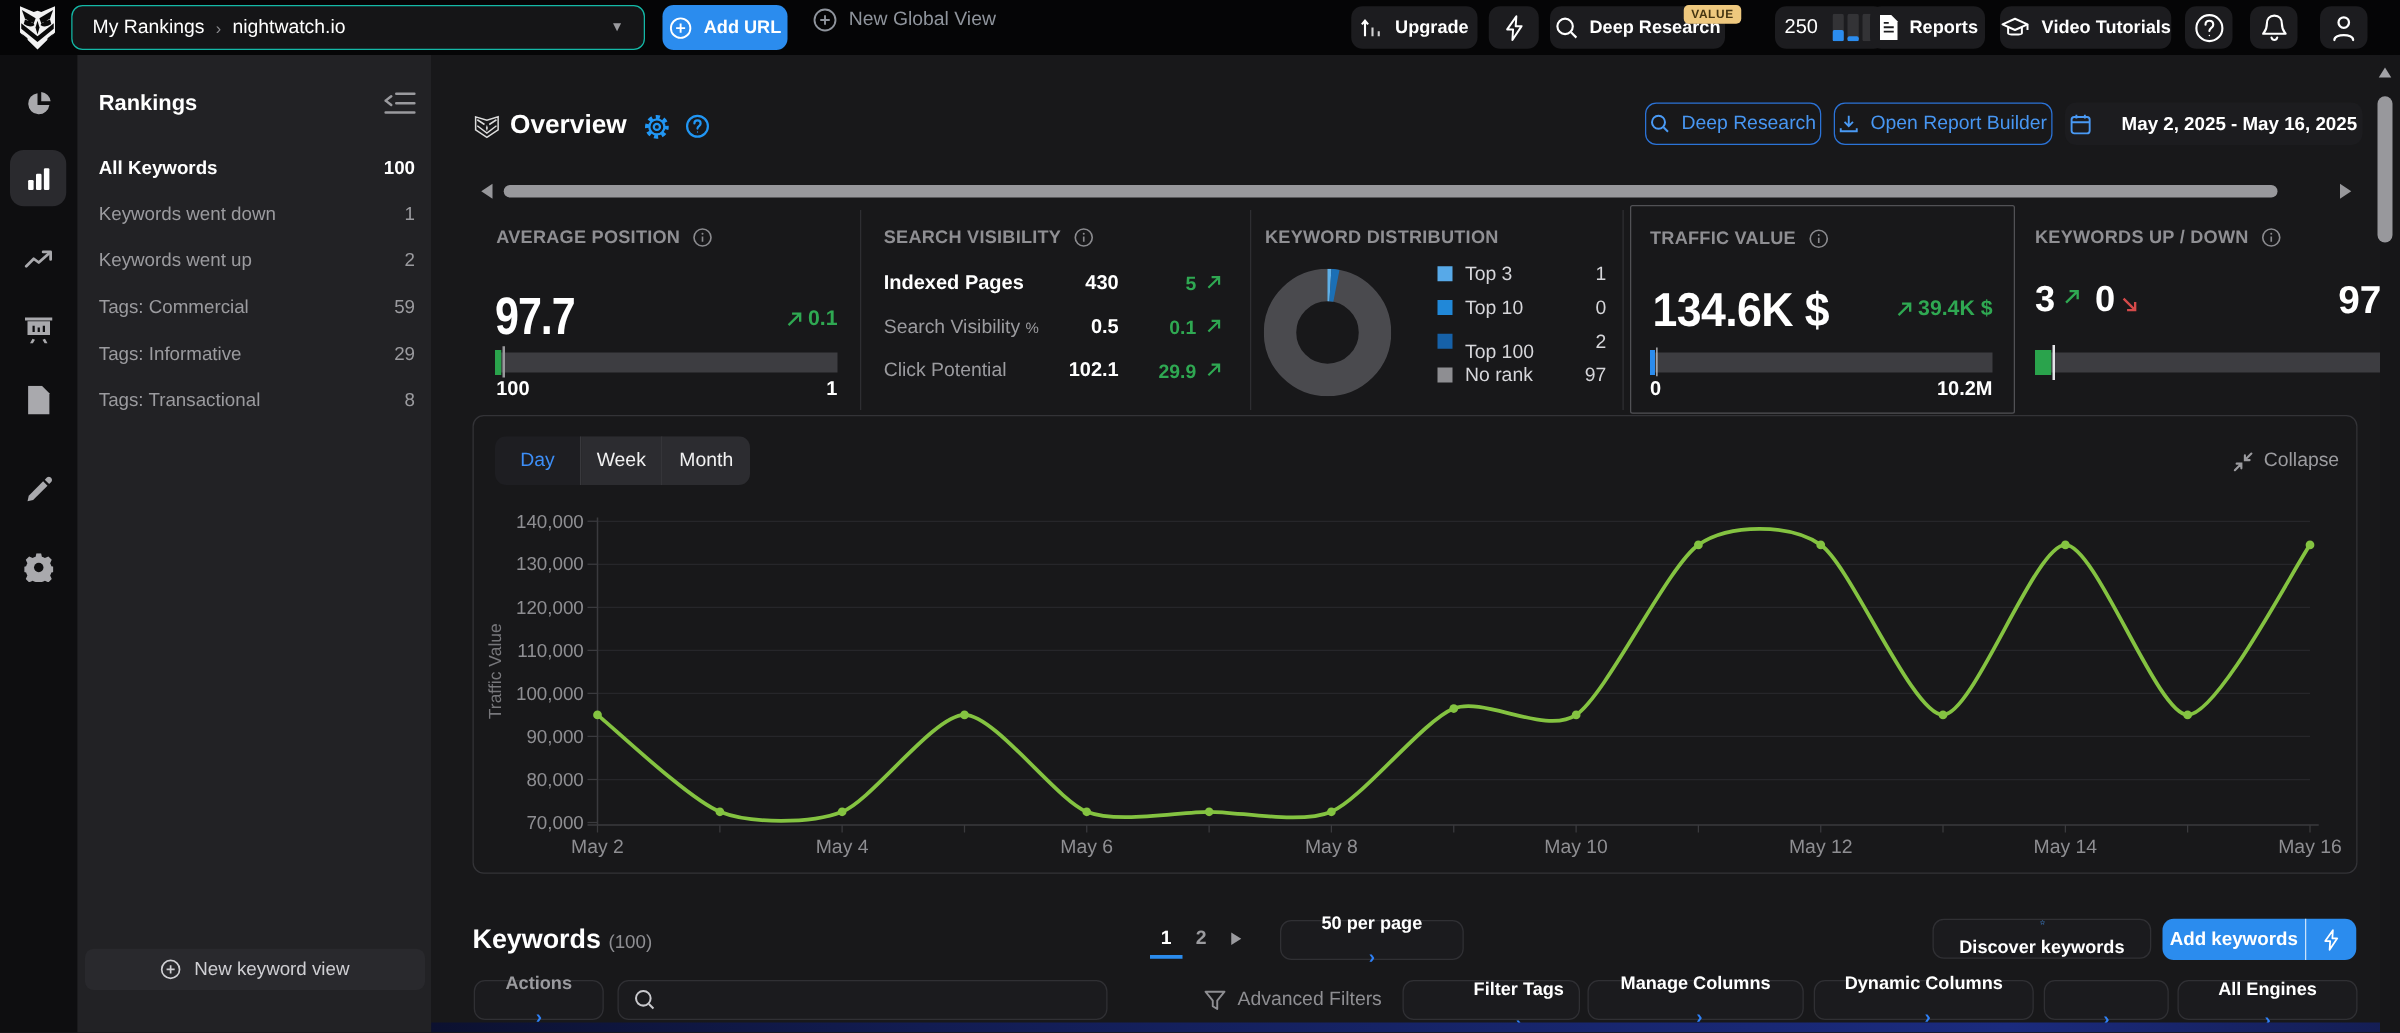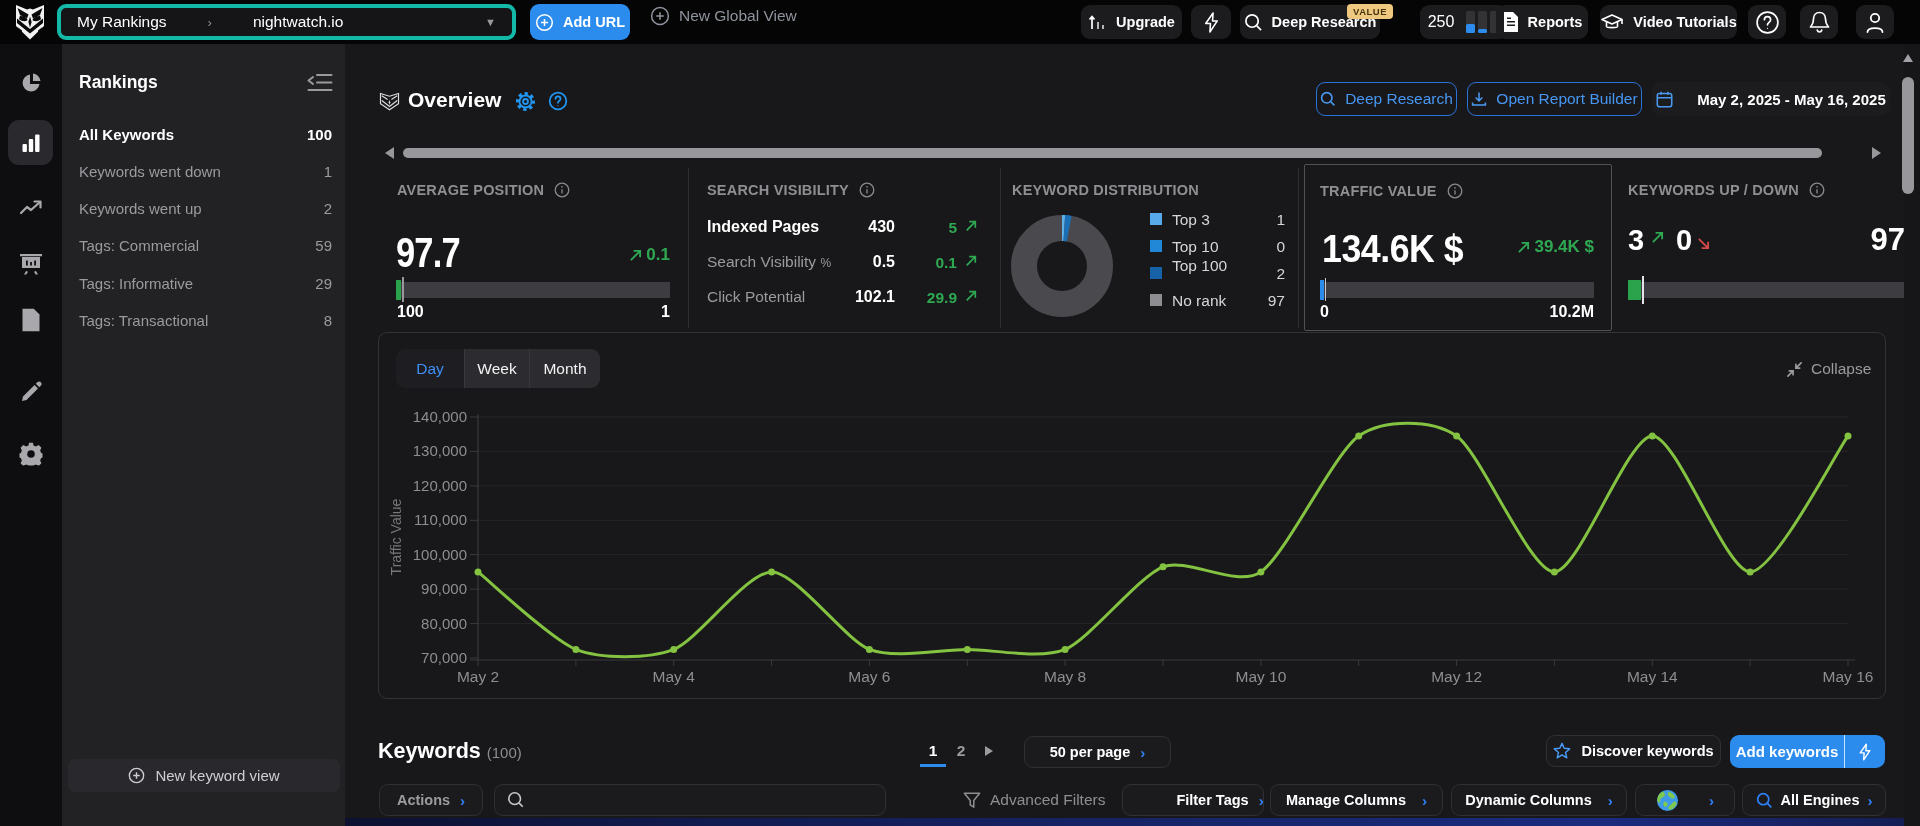--- a/index.html
+++ b/index.html
@@ -17,21 +17,21 @@
 .pitem { position:absolute; left:17px; right:13px; display:flex; justify-content:space-between; font-size:15px; color:#9b9b9f; }
 .pitem.sel { color:#fff; font-weight:700; }
 
 #main { position:absolute; left:345px; top:44px; width:1575px; height:782px; background:#18181a; }
 .ctitle { position:absolute; color:#8f8f93; font-size:14.5px; font-weight:700; letter-spacing:0.2px; display:flex; align-items:center; gap:10px; }
 .sep { position:absolute; width:1px; background:#2e2e32; }
 .bar { position:absolute; height:16px; background:#3d3d41; top:282px; }
 .blabel { position:absolute; color:#fff; font-size:16px; font-weight:700; }
 .grn { color:#2fa852; }
 .obtn { position:absolute; top:82px; height:34px; border:1.5px solid #2b73d8; border-radius:9px; color:#4796f2; font-size:15.5px; display:flex; align-items:center; justify-content:center; gap:9px; white-space:nowrap; }
-.dbtn { position:absolute; height:32px; background:#1b1b1e; border:1px solid #303034; border-radius:9px; display:flex; align-items:center; justify-content:center; color:#fff; font-size:14.5px; font-weight:600; gap:10px; white-space:nowrap; }
+.dbtn { position:absolute; height:32px; background:#1b1b1e; border:1px solid #303034; border-radius:9px; display:flex; align-items:center; justify-content:center; color:#fff; font-size:14.5px; font-weight:600; gap:10px; white-space:nowrap;flex-direction:column; }
 .chev { color:#2f81f7; font-weight:700; font-size:15px; }
 svg.abs { display:block; } .in { display:inline-block; vertical-align:-1.5px; }
 </style>
 </head>
 <body>
 <div id="stage">
   <div id="topbar">
 
     <svg class="abs" style="left:14px;top:3px" width="32" height="38" viewBox="0 0 32 38">
       <path fill="#f2f2f2" d="M2 2 L13 6.5 L16 5.5 L19 6.5 L30 2 L30 23 L16 36.5 L2 23 Z"></path>
@@ -40,21 +40,21 @@
       <circle cx="9.3" cy="14.6" r="1.7" fill="#0a0a0a"></circle>
       <circle cx="22.7" cy="14.6" r="1.7" fill="#0a0a0a"></circle>
       <path fill="#0a0a0a" d="M5 16.2 Q9.5 19.5 13.5 17.2 L13 15.5 L6 12.5 Z"></path>
       <path fill="#0a0a0a" d="M27 16.2 Q22.5 19.5 18.5 17.2 L19 15.5 L26 12.5 Z"></path>
       <path fill="#0a0a0a" d="M16 13.5 L17.6 19 L16 24.5 L14.4 19 Z"></path>
       <path fill="#0a0a0a" d="M3 15.5 L16 26 L29 15.5 L29 20 L16 30.5 L3 20 Z"></path>
       <path fill="#0a0a0a" d="M3.5 24 L8 27.5 L8 31.5 Z"></path>
       <path fill="#0a0a0a" d="M28.5 24 L24 27.5 L24 31.5 Z"></path>
     </svg>
 
-    <div class="abs" style="left:57px;top:4px;width:459px;height:36px;background:#151517;border:4px solid #14b8a6;border-radius:9px;display:flex;align-items:center;padding:0 16px;color:#fff;font-size:15.5px;gap:32px;">
+    <div class="abs" style="left:57px;top:4px;width:459px;height:36px;background:#151517;border:1px solid #14b8a6;border-radius:9px;display:flex;align-items:center;padding:0 16px;color:#fff;font-size:15.5px;">
       <span>My Rankings</span>
         <span style="color:#8b8b8f;margin:0 9px;font-size:13px;">›</span>
         <span>nightwatch.io</span>
       <span style="margin-left:auto;color:#9a9a9e;font-size:11px;">▼</span>
     </div>
 
     <div class="tbtn" style="left:530px;width:100px;background:#2b8cee;top:4px;height:36px;">
       <svg width="19" height="19" viewBox="0 0 20 20" fill="none" stroke="#fff" stroke-width="1.6">
           <circle cx="10" cy="10" r="8.2"></circle>
           <path d="M10 6.2v7.6M6.2 10h7.6"></path>
@@ -315,21 +315,21 @@
         <circle cx="51" cy="51" r="38" fill="none" stroke="#5fb0e8" stroke-width="26" stroke-dasharray="2.39 236.4" stroke-dashoffset="0"></circle>
         <circle cx="51" cy="51" r="38" fill="none" stroke="#1b6fb5" stroke-width="26" stroke-dasharray="4.78 233.9" stroke-dashoffset="-2.39"></circle>
       </g>
     </svg>
     <div class="abs" style="left:1150px;top:213px;width:12px;height:12px;background:#57a9e8;"></div>
     <div class="abs" style="left:1150px;top:240px;width:12px;height:12px;background:#2188d8;"></div>
     <div class="abs" style="left:1150px;top:267px;width:12px;height:12px;background:#1661a8;"></div>
     <div class="abs" style="left:1150px;top:294px;width:12px;height:12px;background:#8e8e92;"></div>
     <div class="abs" style="left:1172px;top:211px;color:#d6d6da;font-size:15.5px;">Top 3</div>
     <div class="abs" style="left:1172px;top:238px;color:#d6d6da;font-size:15.5px;">Top 10</div>
-    <div class="abs" style="left:1172px;top:257px;color:#d6d6da;font-size:15.5px;">Top 100</div>
+    <div class="abs" style="left:1172px;top:273px;color:#d6d6da;font-size:15.5px;">Top 100</div>
     <div class="abs" style="left:1172px;top:292px;color:#d6d6da;font-size:15.5px;">No rank</div>
     <div class="abs" style="left:1220px;top:211px;width:65px;text-align:right;color:#d6d6da;font-size:15.5px;">1</div>
     <div class="abs" style="left:1220px;top:238px;width:65px;text-align:right;color:#d6d6da;font-size:15.5px;">0</div>
     <div class="abs" style="left:1220px;top:265px;width:65px;text-align:right;color:#d6d6da;font-size:15.5px;">2</div>
     <div class="abs" style="left:1220px;top:292px;width:65px;text-align:right;color:#d6d6da;font-size:15.5px;">97</div>
 
     <div class="abs" style="left:1304px;top:164px;width:308px;height:167px;border:1px solid #515155;border-radius:2px;"></div>
     <div class="ctitle" style="left:1320px;top:183px;">TRAFFIC VALUE
       <svg width="16" height="16" viewBox="0 0 16 16" fill="none" stroke="#8a8a8e" stroke-width="1.3">
           <circle cx="8" cy="8" r="6.8"></circle>

